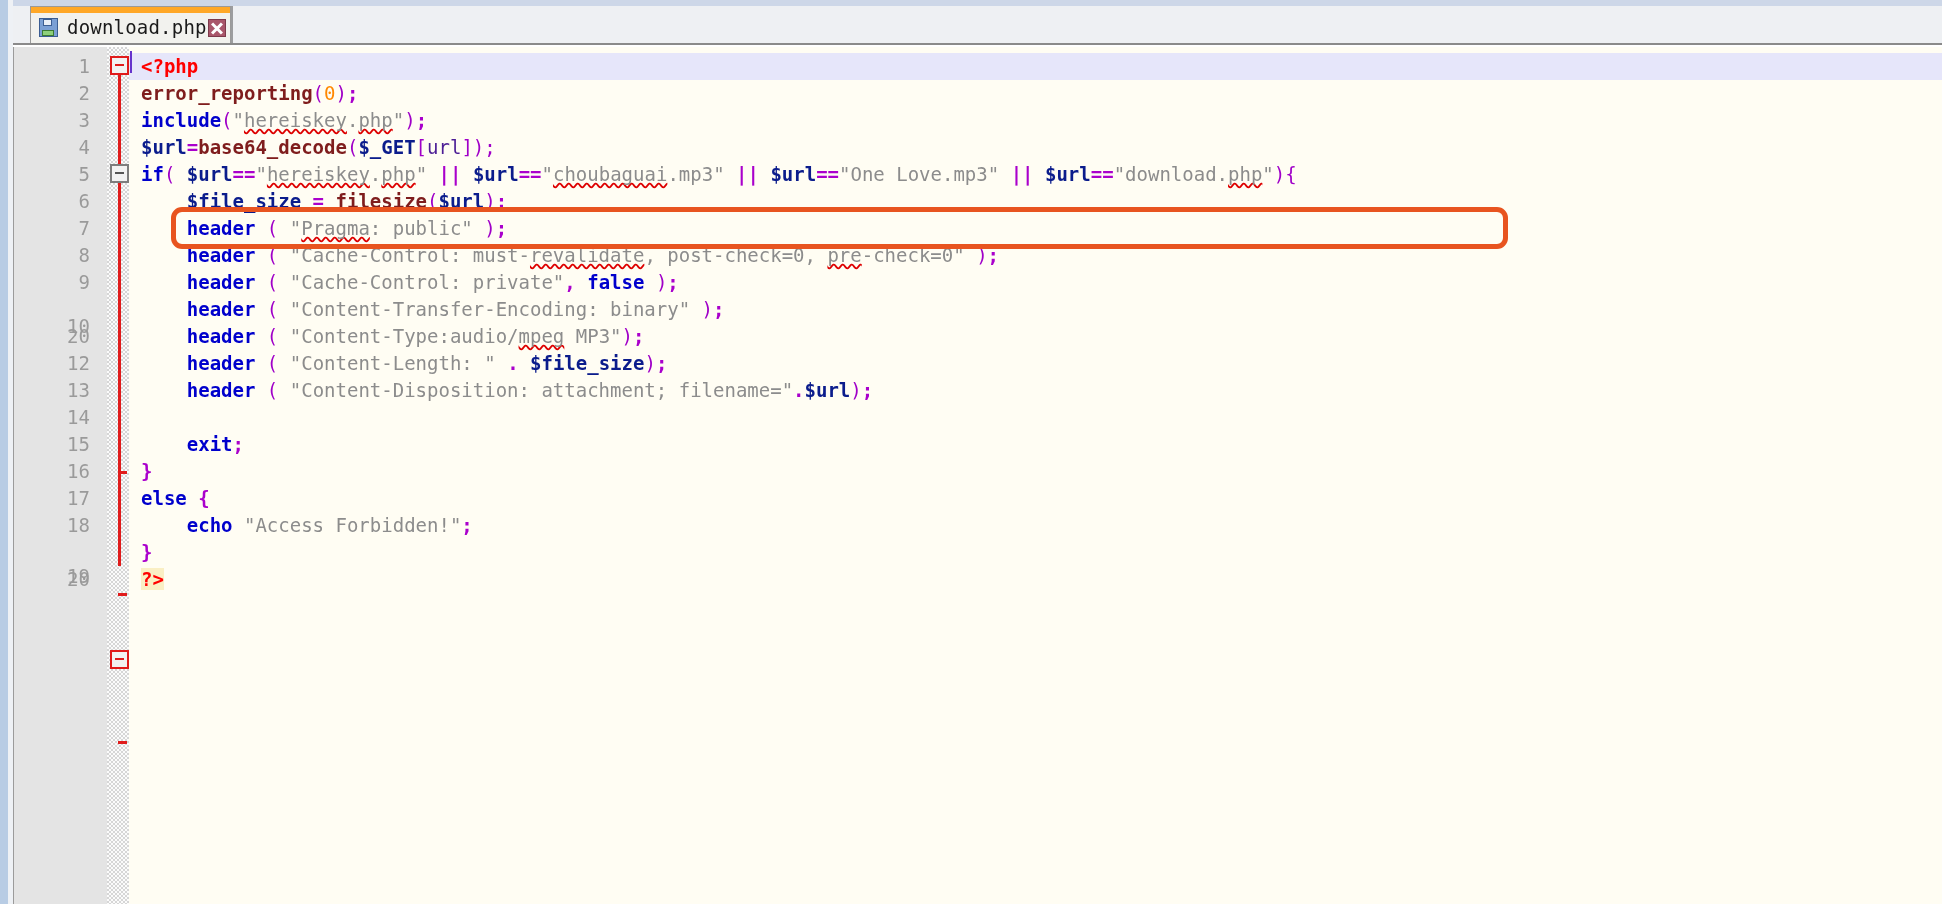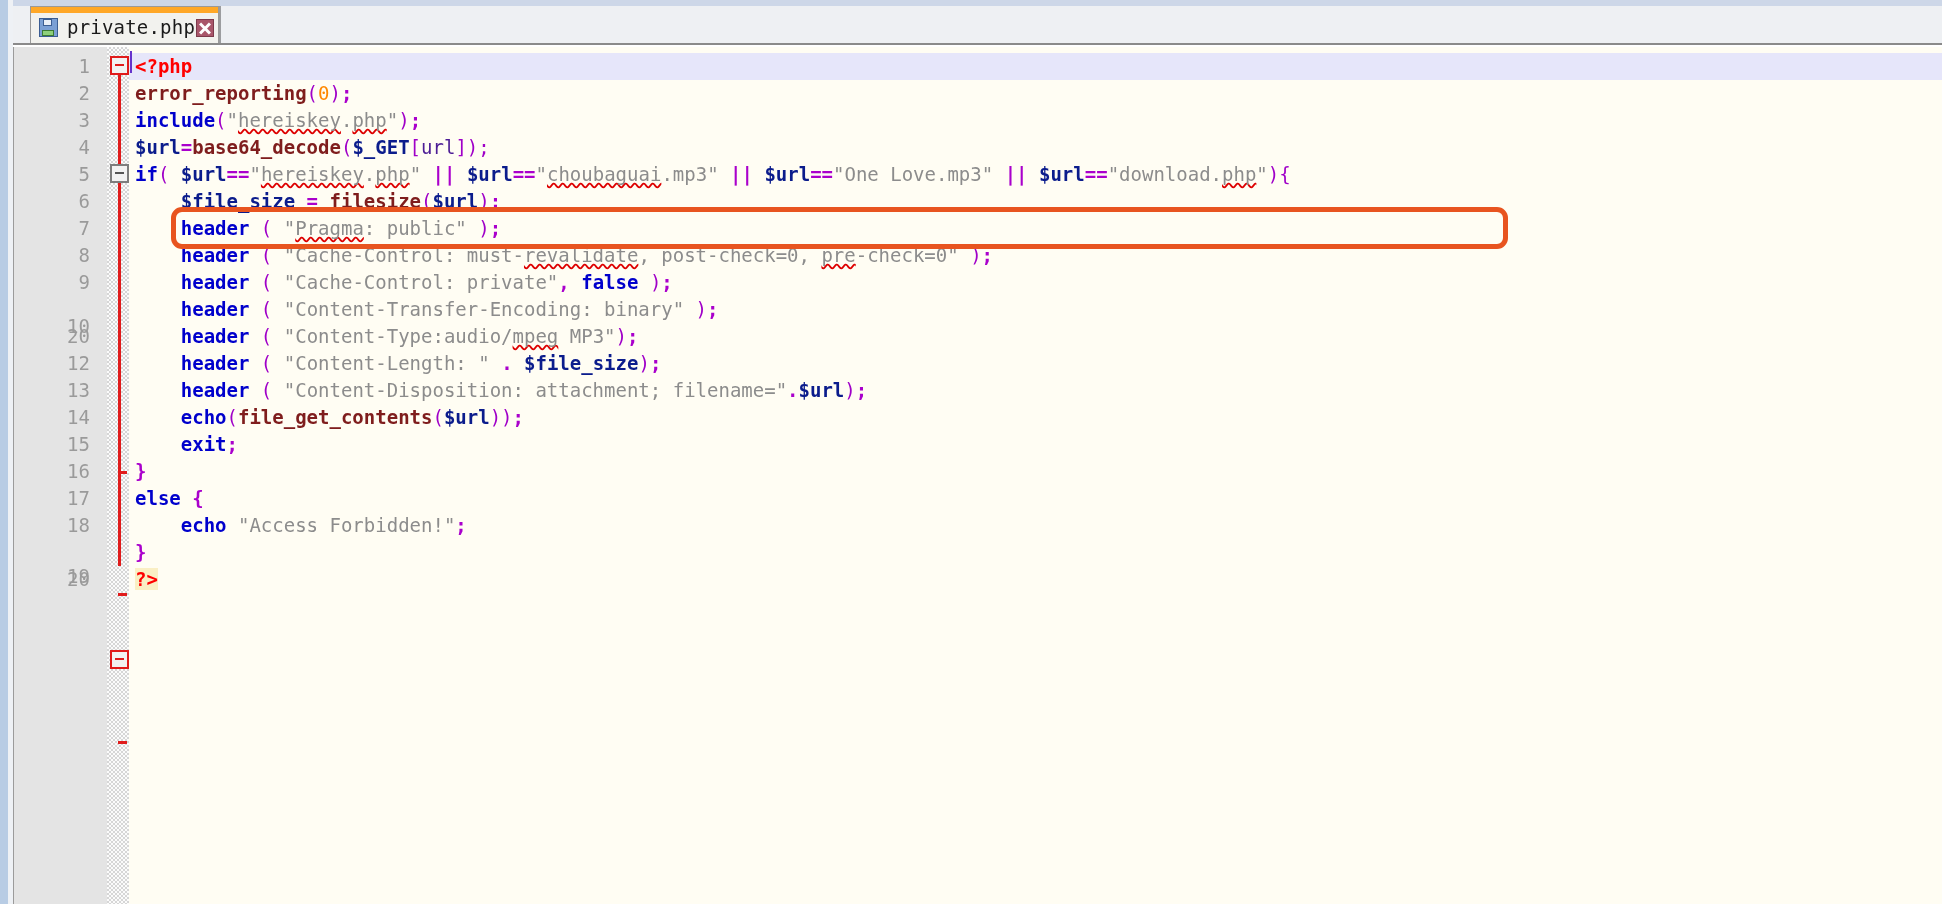--- a/index.html
+++ b/index.html
@@ -156,21 +156,21 @@
 
   .code {
     position: absolute;
     left: 115px;
     height: 27px;
     line-height: 27px;
     white-space: pre;
     font-family: "DejaVu Sans Mono", monospace;
     font-size: 19px;
     color: #111;
-    padding-left: 6px;
+    padding-left: 12px;
   }
 
   .row-hl-current {
     position: absolute;
     left: 115px; right: 0;
     height: 27px;
     background: #e6e6fa;
   }
 
   
@@ -256,21 +256,21 @@
 
     <div class="tab">
       <div class="tab-accent"></div>
 
       <div class="tab-icon">
         <div class="floppy-outer"></div>
         <div class="floppy-shutter"></div>
         <div class="floppy-label"></div>
       </div>
 
-      <span class="tab-title">private.php</span>
+      <span class="tab-title">download.php</span>
 
       <div class="tab-close"></div>
     </div>
   </div>
 
   <div class="editor">
 
     <div class="gutter-numbers"></div>
     <div class="gutter-fold"></div>
 
@@ -326,21 +326,20 @@
     <div class="code" style="top:222px">    <span class="t-kw">header</span> <span class="t-punc">(</span> <span class="t-str">"Cache-Control: private"</span><span class="t-op">,</span> <span class="t-kw">false</span> <span class="t-punc">)</span><span class="t-op">;</span></div>
 
     <div class="code" style="top:249px">    <span class="t-kw">header</span> <span class="t-punc">(</span> <span class="t-str">"Content-Transfer-Encoding: binary"</span> <span class="t-punc">)</span><span class="t-op">;</span></div>
 
     <div class="code" style="top:276px">    <span class="t-kw">header</span> <span class="t-punc">(</span> <span class="t-str">"Content-Type:audio/</span><span class="t-str sq">mpeg</span><span class="t-str"> MP3"</span><span class="t-punc">)</span><span class="t-op">;</span></div>
 
     <div class="code" style="top:303px">    <span class="t-kw">header</span> <span class="t-punc">(</span> <span class="t-str">"Content-Length: "</span> <span class="t-op">.</span> <span class="t-var">$file_size</span><span class="t-punc">)</span><span class="t-op">;</span></div>
 
     <div class="code" style="top:330px">    <span class="t-kw">header</span> <span class="t-punc">(</span> <span class="t-str">"Content-Disposition: attachment; filename="</span><span class="t-op">.</span><span class="t-var">$url</span><span class="t-punc">)</span><span class="t-op">;</span></div>
 
-    <div class="code" style="top:357px">    <span class="t-kw">echo</span><span class="t-punc">(</span><span class="t-fn">file_get_contents</span><span class="t-punc">(</span><span class="t-var">$url</span><span class="t-punc">))</span><span class="t-op">;</span></div>
 
     <div class="code" style="top:384px">    <span class="t-kw">exit</span><span class="t-op">;</span></div>
 
     <div class="code" style="top:411px"><span class="t-brkt">}</span></div>
 
     <div class="code" style="top:438px"><span class="t-kw">else</span> <span class="t-brkt">{</span></div>
 
     <div class="code" style="top:465px">    <span class="t-kw">echo</span> <span class="t-str">"Access Forbidden!"</span><span class="t-op">;</span></div>
 
     <div class="code" style="top:492px"><span class="t-brkt">}</span></div>

